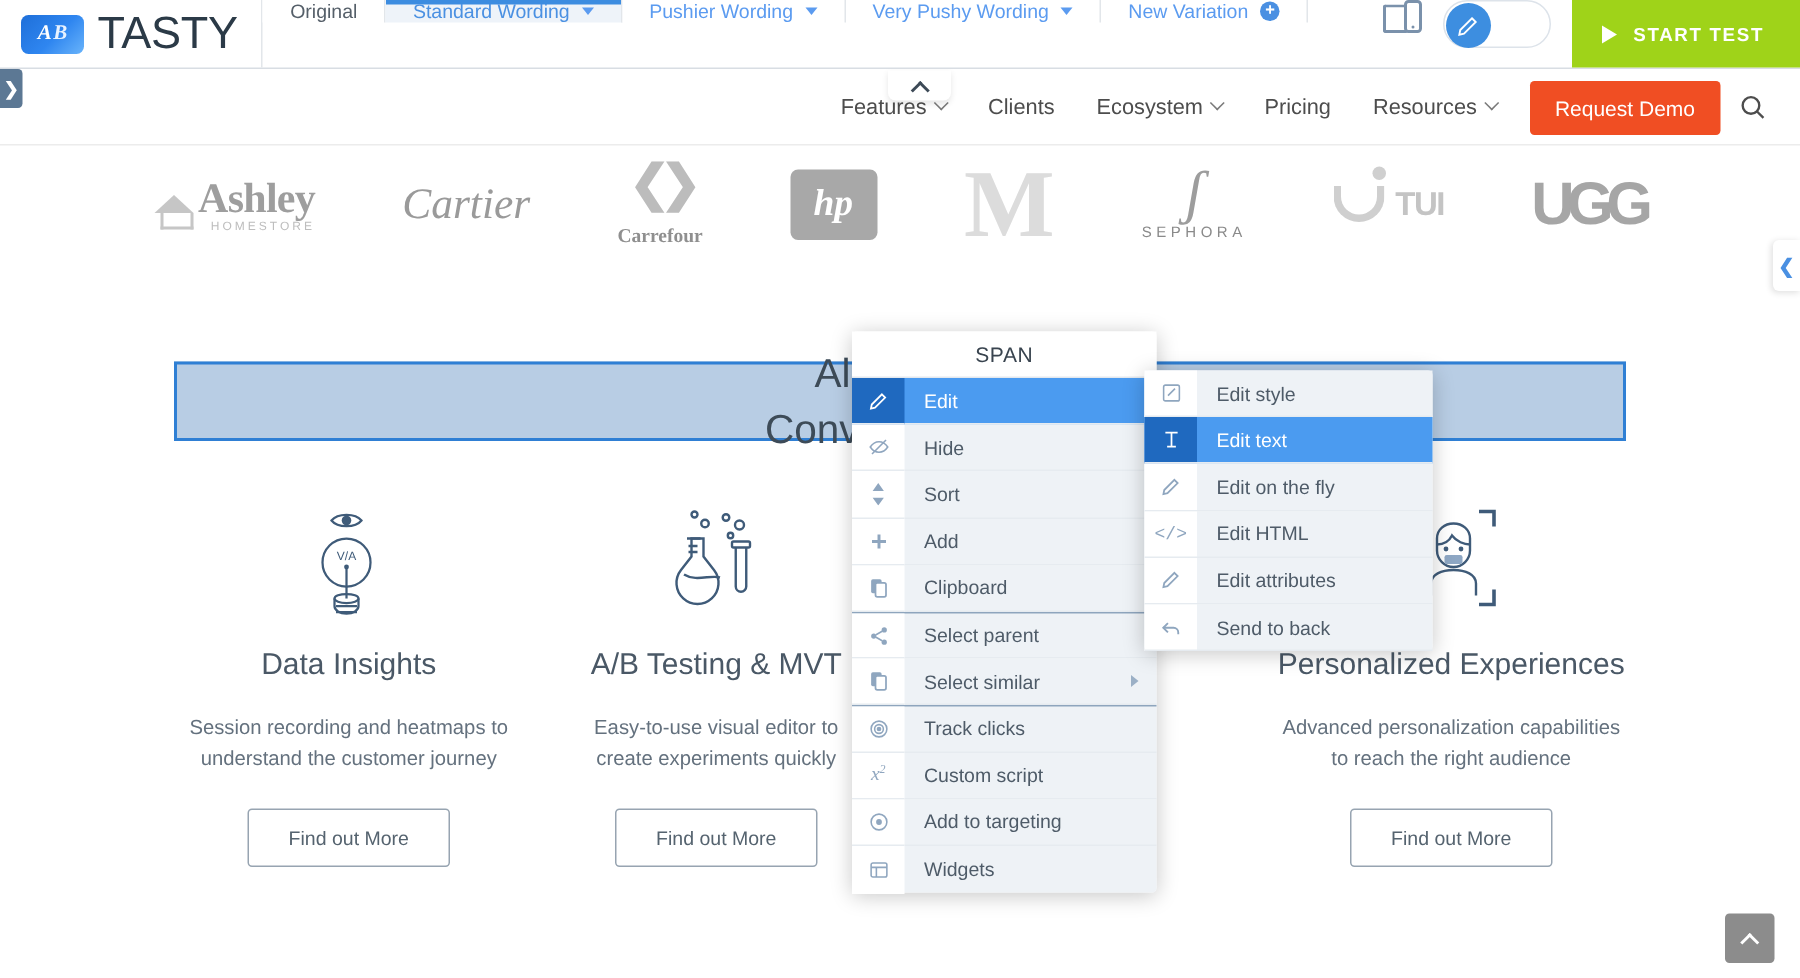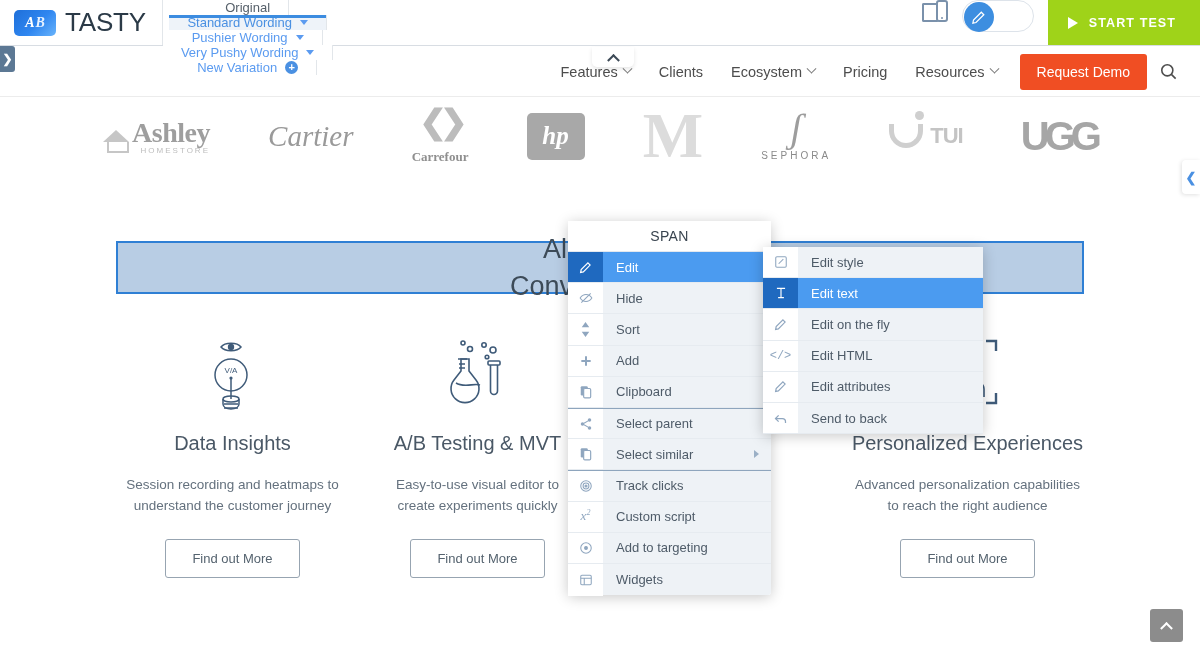--- a/index.html
+++ b/index.html
@@ -24,23 +24,23 @@
   .brand-mark {
     width: 42px; height: 26px; border-radius: 5px;
     background: linear-gradient(135deg, #1e6fd9 0%, #2f86f0 55%, #69b4fb 100%);
     display: flex; align-items: center; justify-content: center;
     color: #fff; font-style: italic; font-weight: bold; font-size: 14px;
     letter-spacing: 0px; font-family: "Liberation Serif", serif;
   }
   .brand-mark .a { margin-right: 1px; }
   .brand-mark .b { color: #e8f2ff; }
   .brand-text {
-    font-size: 26px; color: #2b3a47; letter-spacing: -0.2px; font-weight: 400;
-  }
-  .var-tabs { display: flex; align-items: center; flex-direction: column; }
+    font-size: 30px; color: #2b3a47; letter-spacing: -0.2px; font-weight: 400;
+  }
+  .var-tabs { display: flex; align-items: flex-start; }
   .var-tab {
     display: flex; align-items: center; gap: 8px;
     padding: 0 18px; font-size: 13px; color: #5b9bf0;
     border-right: 1px solid #e2e6ea; position: relative;
     white-space: nowrap; cursor: pointer; background: #fff;
   }
   .var-tab.plain { color: #555f69; }
   .var-tab.active {
     background: #eef3f9; color: #4a90e2;
     box-shadow: inset 0 3px 0 0 #3c8ce0;
@@ -241,21 +241,21 @@
   .ctx-item .arrow-r {
     width: 0; height: 0; border-top: 4px solid transparent;
     border-bottom: 4px solid transparent; border-left: 5px solid #9bb0c6;
     align-self: center; margin-right: 12px;
   }
   .ctx-sep { border-top: 1.5px solid #8ea5bd; }
   .ctx-menu .ctx-item:last-child { border-bottom: none; border-radius: 0 0 3px 3px; }
   .ctx-menu .ctx-item:last-child .ic { border-bottom: none; }
 
   .sub-menu {
-    position: absolute; top: 247px; left: 763px; width: 220px;
+    position: absolute; top: 247px; left: 763px; width: 192px;
     background: #fff; z-index: 45;
     box-shadow: 0 2px 14px rgba(0,0,0,0.22); border-radius: 3px;
   }
 
   
   .scroll-top {
     position: absolute; right: 17px; bottom: 10px; width: 33px; height: 33px;
     background: #8c8c8c; border-radius: 3px; cursor: pointer;
     display: flex; align-items: center; justify-content: center;
   }

